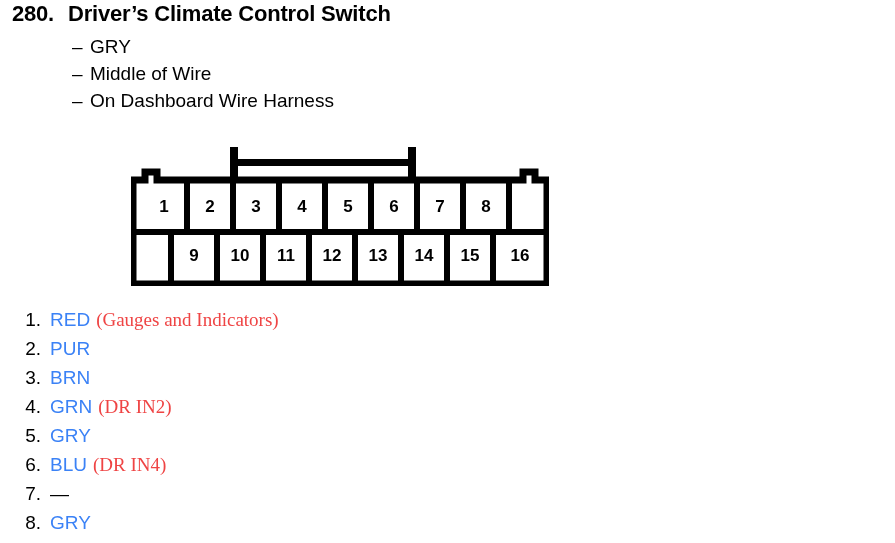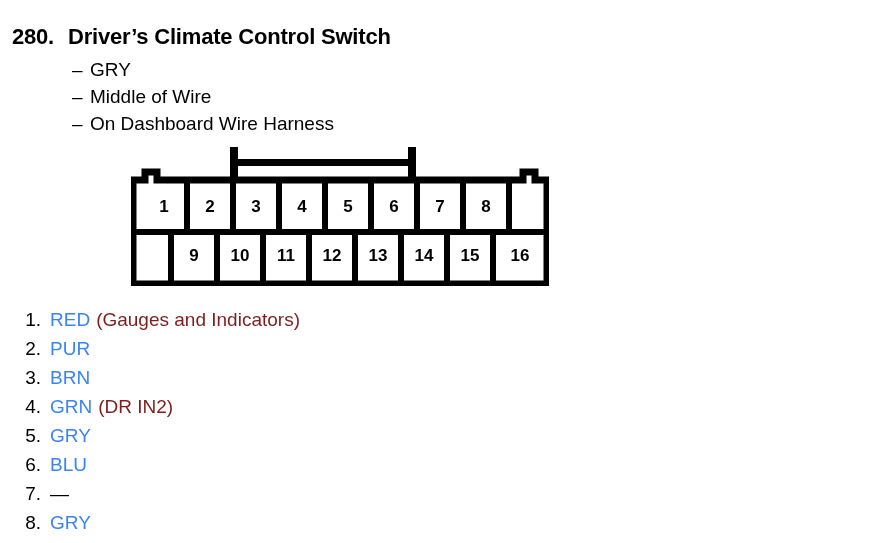--- a/index.html
+++ b/index.html
@@ -13,21 +13,21 @@
     position: relative;
     font-family: "Liberation Sans", sans-serif;
     color: #000000;
     overflow: hidden;
   }
 
   
   #title-block {
     position: absolute;
     left: 12px;
-    top: 24px;
+    top: 1px;
   }
   #title-row {
     display: flex;
     align-items: baseline;
     font-size: 22px;
     font-weight: bold;
     letter-spacing: -0.2px;
   }
   #title-number {
     width: 56px;
@@ -97,22 +97,23 @@
     width: 36px;
     flex: none;
     text-align: right;
     padding-right: 9px;
     box-sizing: border-box;
   }
   .pin-color {
     color: #3b82f6;
   }
   .pin-desc {
-    color: #7f1d1d;
+    color: #ef4444;
     padding-left: 6px;
+    font-family: Liberation Serif, serif;
   }
   .pin-desc.empty { padding-left: 0; }
   .pin-dash {
     color: #000000;
   }
 </style>
 </head>
 <body>
 
 <div id="title-block">
@@ -218,20 +219,21 @@
         <span class="pin-color">GRN</span>
         <span class="pin-desc">(DR IN2)</span>
       </div>
       <div class="pin-row">
         <span class="pin-index">5.</span>
         <span class="pin-color">GRY</span>
       </div>
       <div class="pin-row">
         <span class="pin-index">6.</span>
         <span class="pin-color">BLU</span>
+        <span class="pin-desc">(DR IN4)</span>
       </div>
       <div class="pin-row">
         <span class="pin-index">7.</span>
         <span class="pin-color pin-dash">—</span>
         <span class="pin-desc empty"></span>
       </div>
       <div class="pin-row">
         <span class="pin-index">8.</span>
         <span class="pin-color">GRY</span>
       </div>

